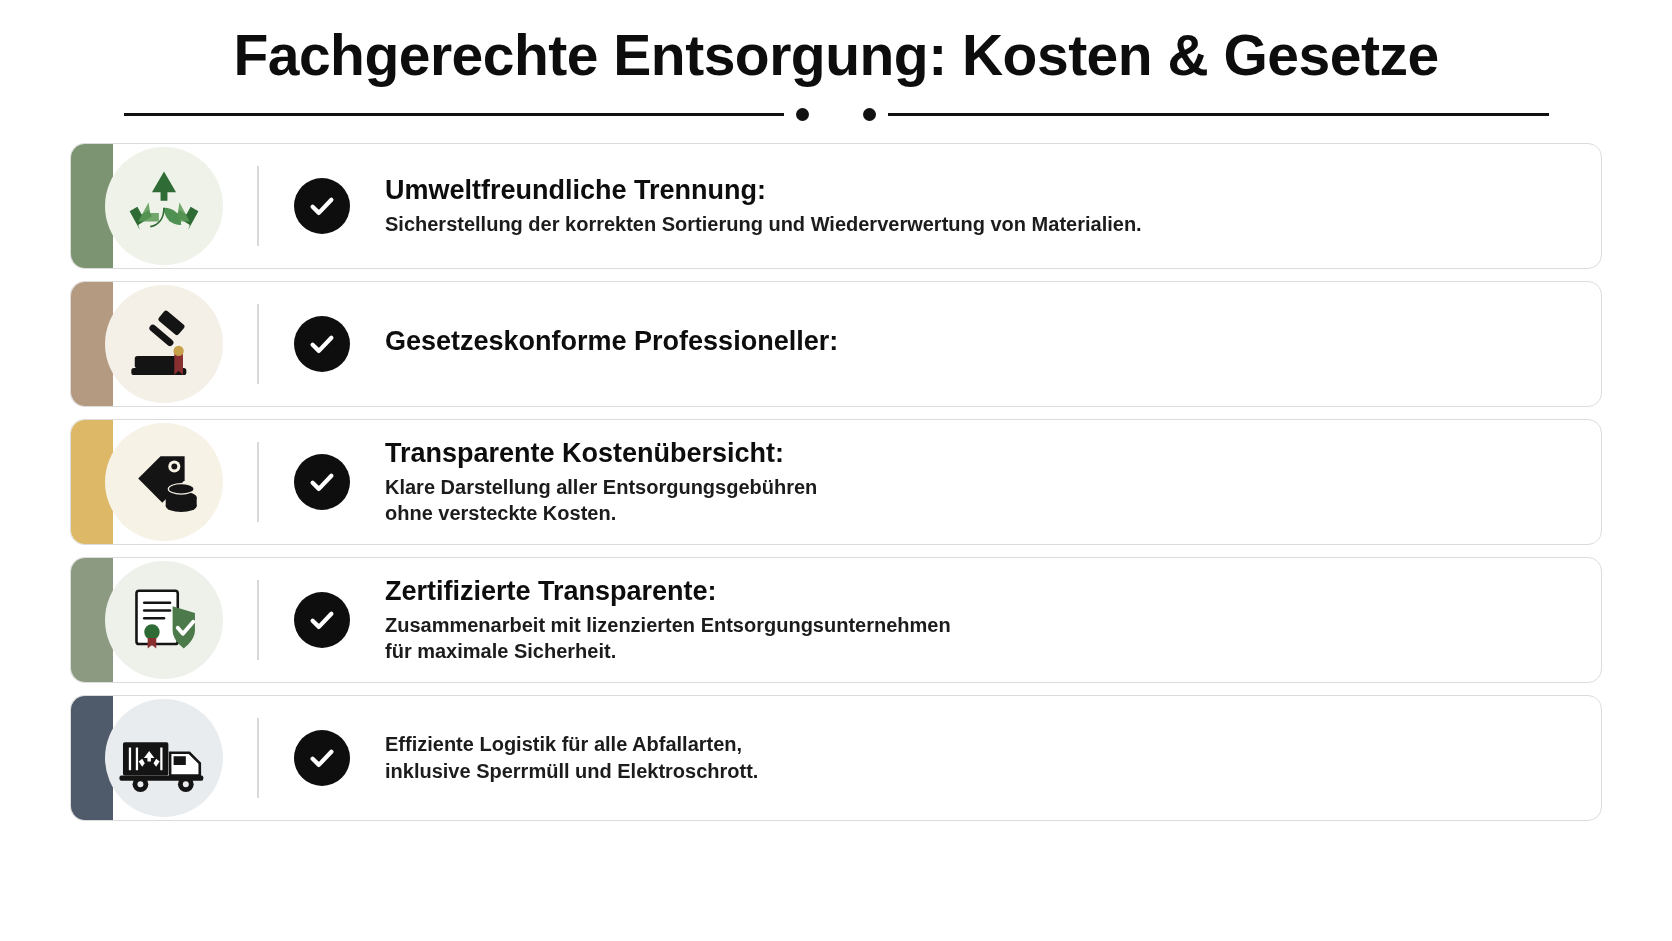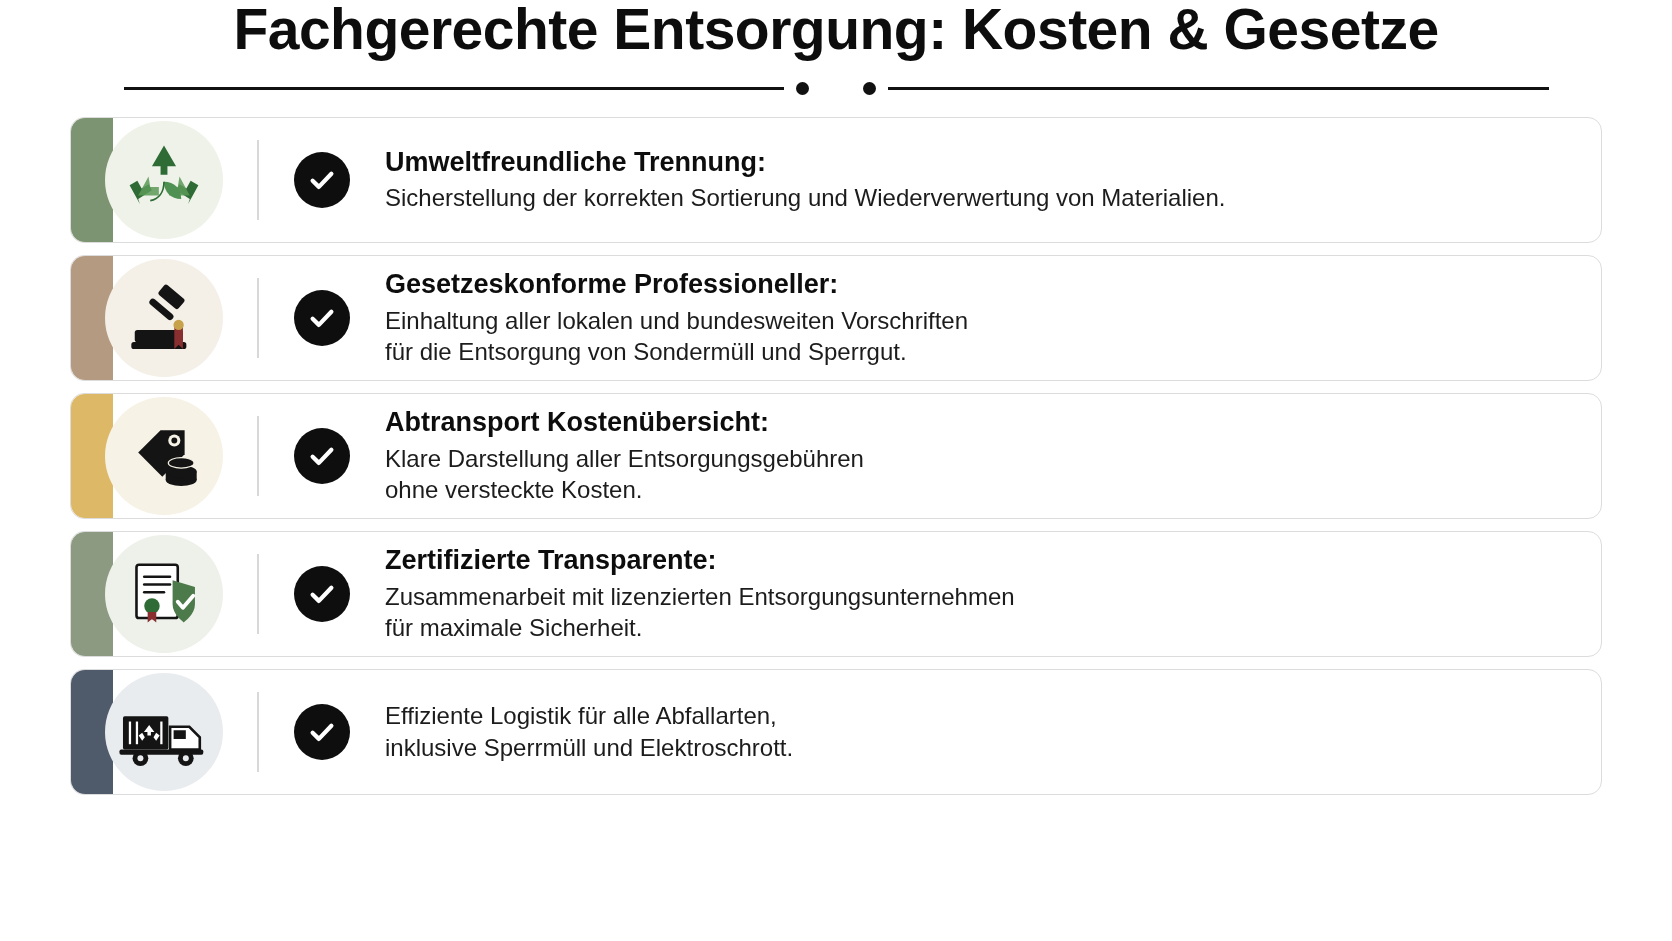--- a/index.html
+++ b/index.html
@@ -15,20 +15,21 @@
   .page {
     position: relative;
     width: 1672px;
     height: 941px;
     background: #ffffff;
     overflow: hidden;
   }
 
   
   .header {
+    padding-top: 26px;
     text-align: center;
   }
   .title {
     font-size: 57px;
     font-weight: bold;
     letter-spacing: -0.5px;
     line-height: 1.05;
     color: #0d0d0d;
     white-space: nowrap;
   }
@@ -127,24 +128,25 @@
     padding: 10px 24px 10px 0;
   }
   .row-title {
     font-size: 27px;
     font-weight: bold;
     color: #0d0d0d;
     line-height: 1.25;
     margin-bottom: 3px;
   }
   .row-desc {
-    font-size: 24px;
+    font-size: 20px;
     color: #1c1c1c;
     line-height: 1.32;
     white-space: pre-line;
+    font-weight: bold;
   }
 </style>
 </head>
 <body>
 
 <div class="page">
 
   <div class="header">
     <div class="title">Fachgerechte Entsorgung: Kosten &amp; Gesetze</div>
     <div class="divider">
@@ -210,22 +212,20 @@
       <div class="vsep"></div>
       <div class="check-wrap">
         <div class="check">
           <svg width="30" height="30" viewBox="0 0 24 24" aria-hidden="true">
             <path d="M4.5 12.6 L9.5 17.5 L19.5 7" fill="none" stroke="#ffffff" stroke-width="3.4" stroke-linecap="round" stroke-linejoin="round"></path>
           </svg>
         </div>
       </div>
       <div class="text-wrap">
         <div class="row-title">Gesetzeskonforme Professioneller:</div>
-        <div class="row-desc">Einhaltung aller lokalen und bundesweiten Vorschriften
-für die Entsorgung von Sondermüll und Sperrgut.</div>
       </div>
     </div>
 
     <div class="row">
       <div class="row-accent" style="background:#ddb866"></div>
       <div class="icon-wrap">
         <div class="icon-circle" style="background:#f7f2e6">
           <svg width="86" height="86" viewBox="0 0 100 100" aria-hidden="true">
             <path d="M20 46 L46 20 L74 20 L74 48 L48 74 Z" fill="#141414"></path>
             <circle cx="62" cy="32" r="7" fill="#f7f2e6"></circle>
@@ -242,21 +242,21 @@
       </div>
       <div class="vsep"></div>
       <div class="check-wrap">
         <div class="check">
           <svg width="30" height="30" viewBox="0 0 24 24" aria-hidden="true">
             <path d="M4.5 12.6 L9.5 17.5 L19.5 7" fill="none" stroke="#ffffff" stroke-width="3.4" stroke-linecap="round" stroke-linejoin="round"></path>
           </svg>
         </div>
       </div>
       <div class="text-wrap">
-        <div class="row-title">Abtransport Kostenübersicht:</div>
+        <div class="row-title">Transparente Kostenübersicht:</div>
         <div class="row-desc">Klare Darstellung aller Entsorgungsgebühren
 ohne versteckte Kosten.</div>
       </div>
     </div>
 
     <div class="row">
       <div class="row-accent" style="background:#8c9a82"></div>
       <div class="icon-wrap">
         <div class="icon-circle" style="background:#eef1ea">
           <svg width="86" height="86" viewBox="0 0 100 100" aria-hidden="true">

